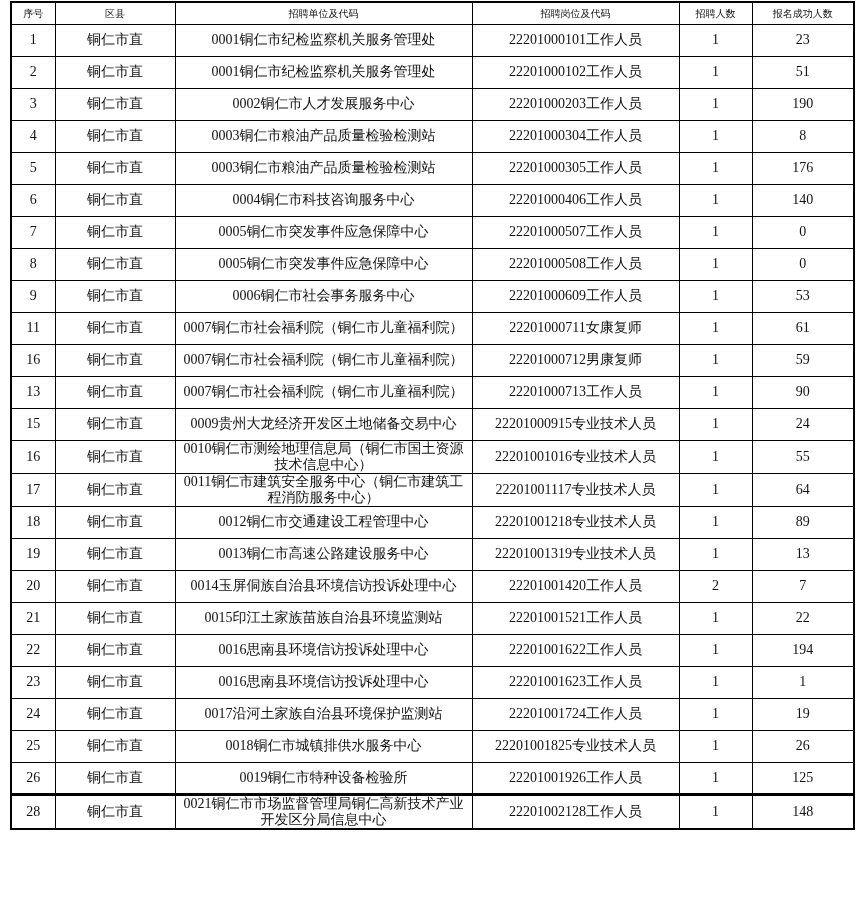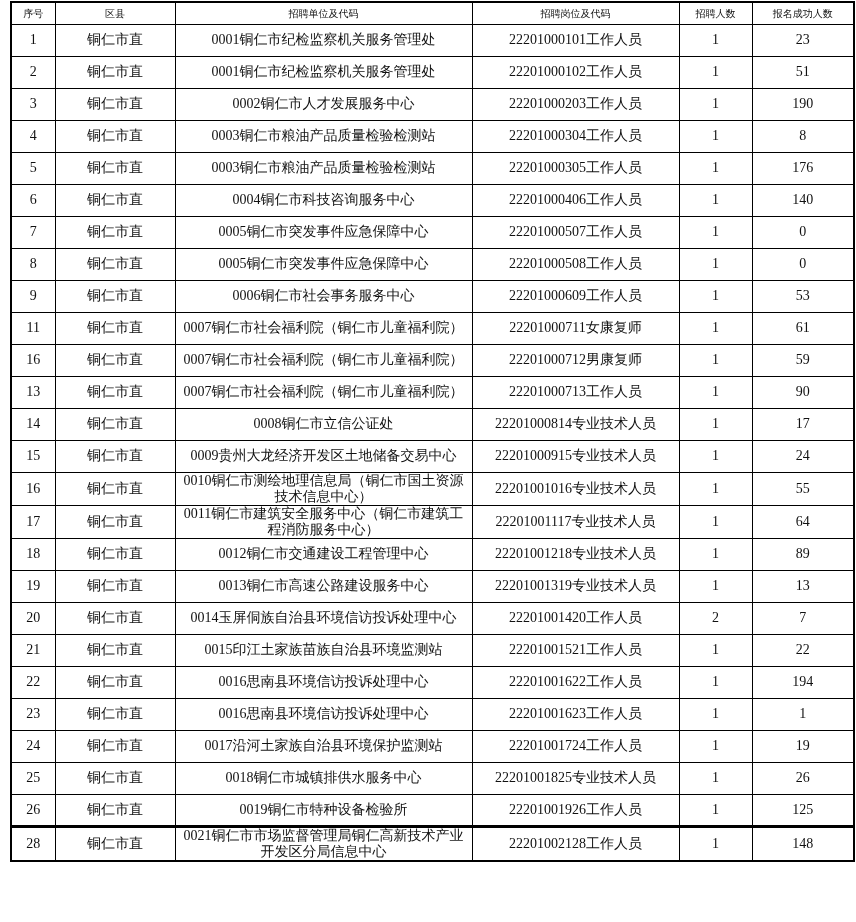--- a/index.html
+++ b/index.html
@@ -164,28 +164,20 @@
         </tr>
         <tr>
           <td>13</td>
           <td>铜仁市直</td>
           <td>0007铜仁市社会福利院（铜仁市儿童福利院）</td>
           <td>22201000713工作人员</td>
           <td>1</td>
           <td>90</td>
         </tr>
         <tr>
-          <td>14</td>
-          <td>铜仁市直</td>
-          <td>0008铜仁市立信公证处</td>
-          <td>22201000814专业技术人员</td>
-          <td>1</td>
-          <td>17</td>
-        </tr>
-        <tr>
           <td>15</td>
           <td>铜仁市直</td>
           <td>0009贵州大龙经济开发区土地储备交易中心</td>
           <td>22201000915专业技术人员</td>
           <td>1</td>
           <td>24</td>
         </tr>
         <tr>
           <td>16</td>
           <td>铜仁市直</td>

